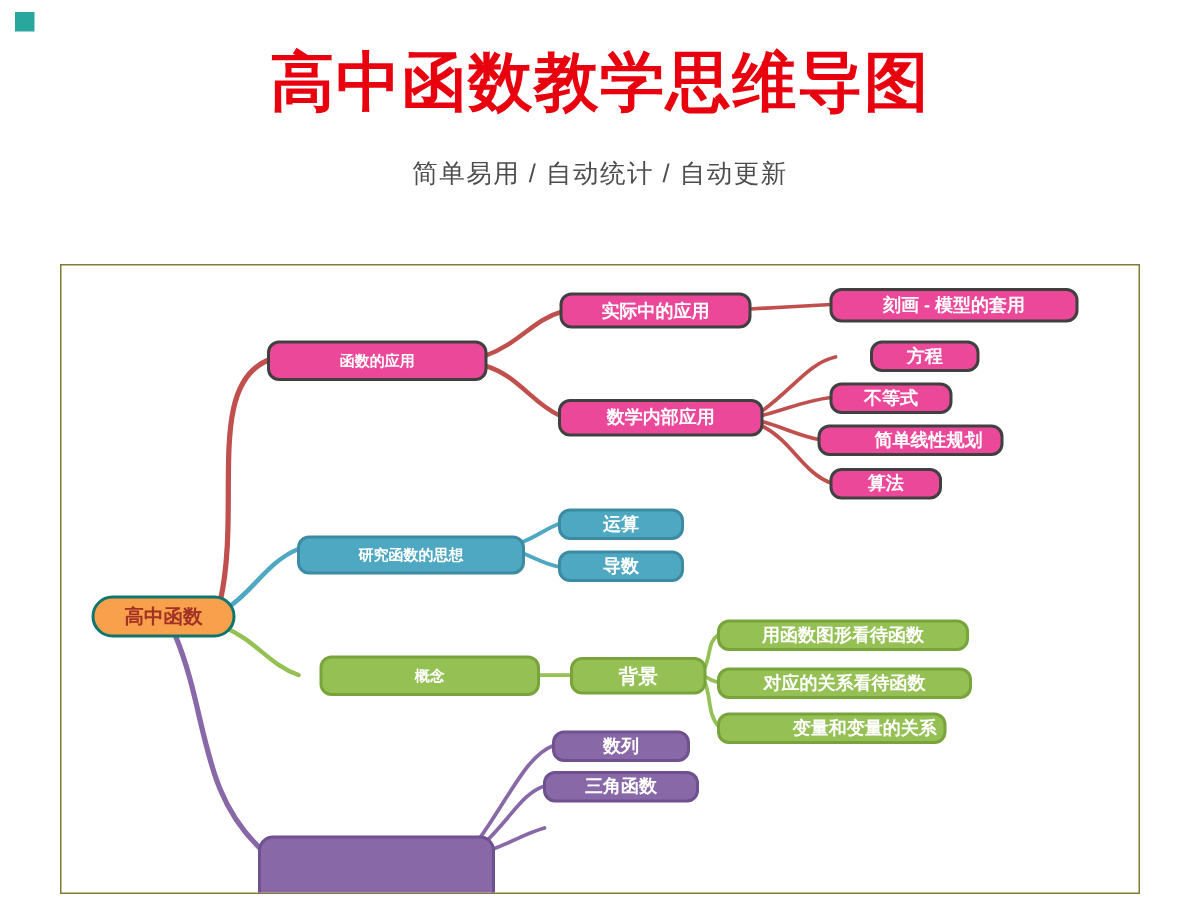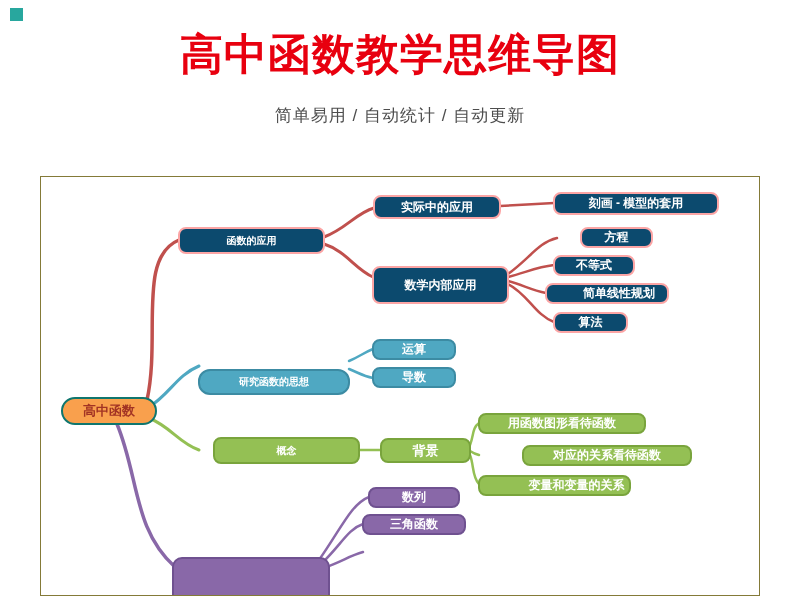--- a/index.html
+++ b/index.html
@@ -22,21 +22,21 @@
     position:absolute;left:40px;top:176px;width:718px;height:418px;
     border:1px solid #847a38;background:#ffffff;overflow:hidden;cursor:pointer;
   }
   .links{position:absolute;left:0;top:0;width:718px;height:418px;}
   .node{
     position:absolute;display:flex;align-items:center;justify-content:center;
     color:#ffffff;font-weight:600;box-sizing:border-box;white-space:nowrap;
     border-radius:8px;font-size:12px;
   }
   .lg{font-size:10px;font-weight:700;}
-  .red{background:#0c4a6e;border:2px solid #fca5a5;}
+  .red{background:#ec4899;border:2px solid #404040;}
   .teal{background:#4fa8c2;border:2px solid #3c8ba3;}
   .green{background:#94c054;border:2px solid #79a43c;}
   .purple{background:#8968a8;border:2px solid #6f5190;}
   .root{
     background:#f9a04d;border:2px solid #0f766e;color:#a23324;
     border-radius:14px;font-size:13px;font-weight:700;
   }
 </style>
 </head>
 <body>
@@ -73,33 +73,33 @@
     <path d="M 278,383 C 300,352 310,327 328,320" stroke="#8968a8" stroke-width="2.5"></path>
     <path d="M 281,386 C 300,368 307,352 322,347" stroke="#8968a8" stroke-width="2.5"></path>
     <path d="M 285,390 C 302,384 308,379 322,375" stroke="#8968a8" stroke-width="2.5"></path>
   </svg>
 
   <div class="node root" style="left:20px;top:220px;width:96px;height:28px;">高中函数</div>
 
   <div class="node red lg" style="left:137px;top:50px;width:147px;height:27px;">函数的应用</div>
   <div class="node red" style="left:332px;top:18px;width:128px;height:24px;">实际中的应用</div>
   <div class="node red" style="left:512px;top:15px;width:166px;height:23px;">刻画 - 模型的套用</div>
-  <div class="node red" style="left:331px;top:89px;width:137px;height:38px;">数学内部应用</div>
+  <div class="node red" style="left:331px;top:89px;width:137px;height:25px;">数学内部应用</div>
   <div class="node red" style="left:515px;top:50px;width:73px;height:21px;margin-left:24px;">方程</div>
   <div class="node red" style="left:512px;top:78px;width:82px;height:21px;">不等式</div>
   <div class="node red" style="left:504px;top:106px;width:124px;height:21px;padding-left:24px;">简单线性规划</div>
   <div class="node red" style="left:512px;top:135px;width:75px;height:21px;">算法</div>
 
-  <div class="node teal lg" style="left:157px;top:192px;width:152px;height:26px;border-radius:12px;">研究函数的思想</div>
+  <div class="node teal lg" style="left:157px;top:180px;width:152px;height:26px;">研究函数的思想</div>
   <div class="node teal" style="left:331px;top:162px;width:84px;height:21px;">运算</div>
   <div class="node teal" style="left:331px;top:190px;width:84px;height:21px;">导数</div>
 
   <div class="node green lg" style="left:157px;top:260px;width:147px;height:27px;margin-left:15px;">概念</div>
   <div class="node green" style="left:339px;top:261px;width:91px;height:25px;font-size:13px;">背景</div>
   <div class="node green" style="left:437px;top:236px;width:168px;height:21px;">用函数图形看待函数</div>
-  <div class="node green" style="left:437px;top:268px;width:170px;height:21px;margin-left:44px;">对应的关系看待函数</div>
+  <div class="node green" style="left:437px;top:268px;width:170px;height:21px;">对应的关系看待函数</div>
   <div class="node green" style="left:437px;top:298px;width:153px;height:21px;padding-left:44px;">变量和变量的关系</div>
 
   <div class="node purple" style="left:327px;top:310px;width:92px;height:21px;">数列</div>
   <div class="node purple" style="left:321px;top:337px;width:104px;height:21px;">三角函数</div>
   <div class="node purple lg" style="left:131px;top:380px;width:158px;height:50px;border-radius:10px;"></div>
 
 </div>
 
 </body></html>

